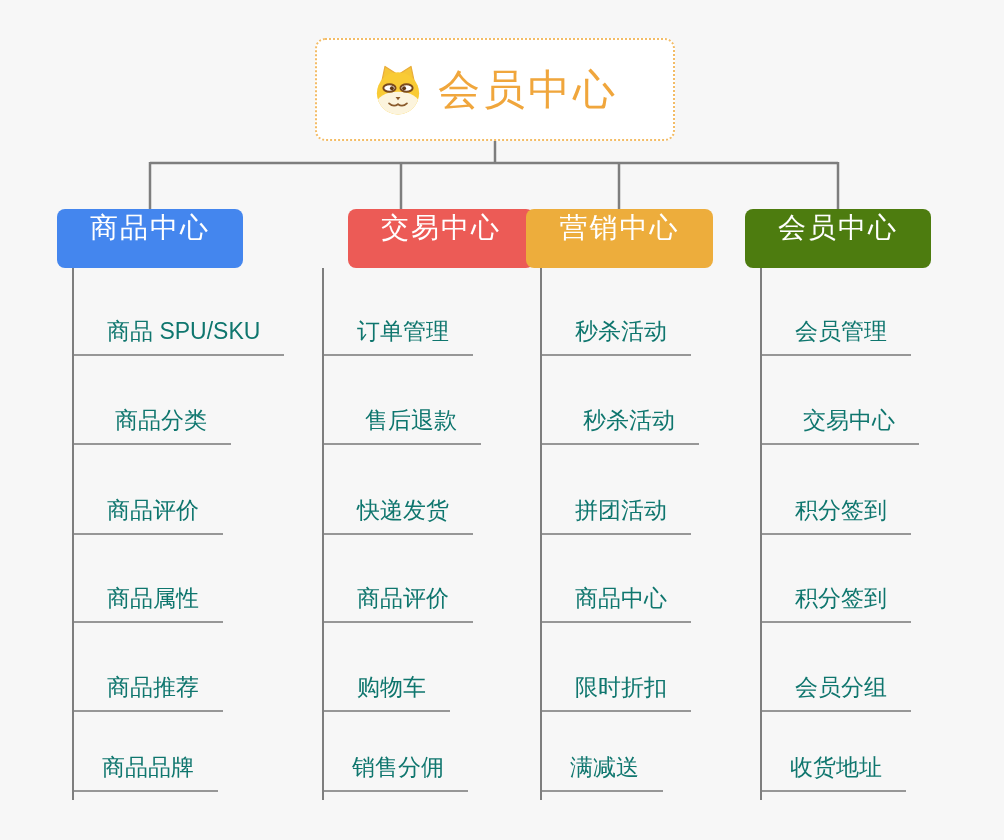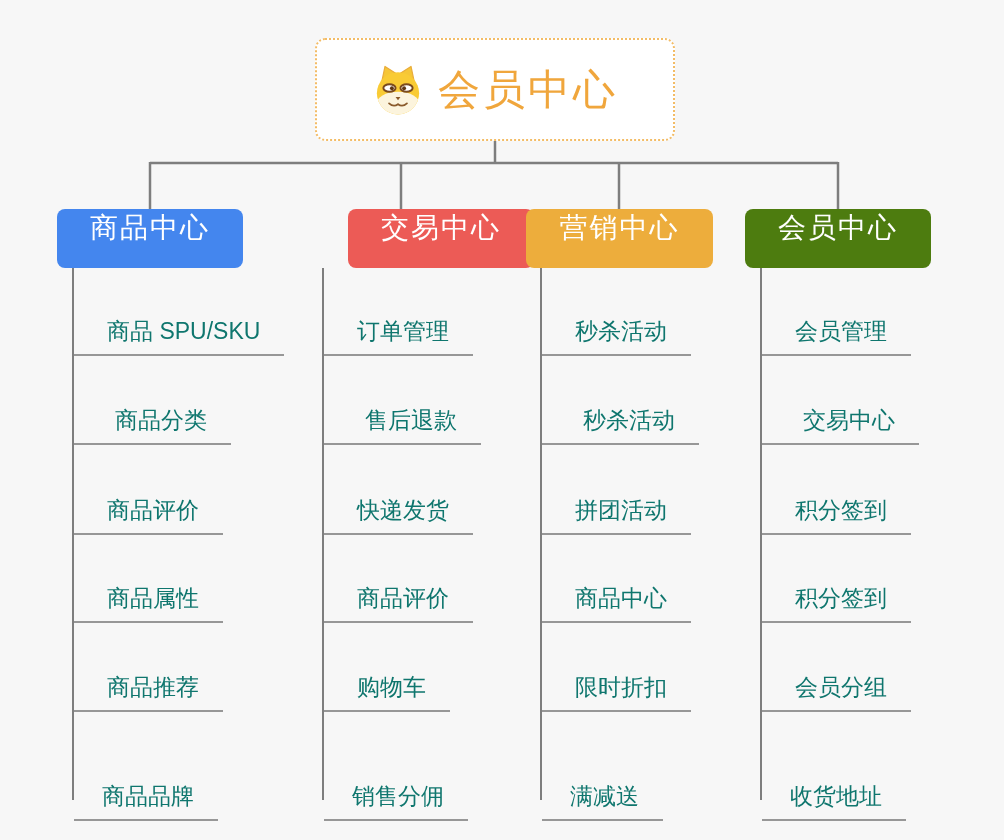--- a/index.html
+++ b/index.html
@@ -51,21 +51,21 @@
     border-bottom:2px solid #979797;
     display:inline-flex;align-items:flex-end;
     padding:0 24px 7px 33px;
     font-size:23px;color:#0f766e;white-space:nowrap;
   }
   .child.r0{top:48px;}
   .child.r1{top:137px;padding-left:41px;}
   .child.r2{top:227px;}
   .child.r3{top:315px;}
   .child.r4{top:404px;}
-  .child.r5{top:513px;padding-left:28px;}
+  .child.r5{top:484px;padding-left:28px;}
 </style>
 </head>
 <body>
 
 <div class="stage">
 
   <svg class="connectors" viewBox="0 0 1004 840" xmlns="http://www.w3.org/2000/svg">
     <g stroke="#7E7E7E" stroke-width="2.5" fill="none">
       <path d="M495,139 V164"></path>
       <path d="M150,163 H838"></path>

